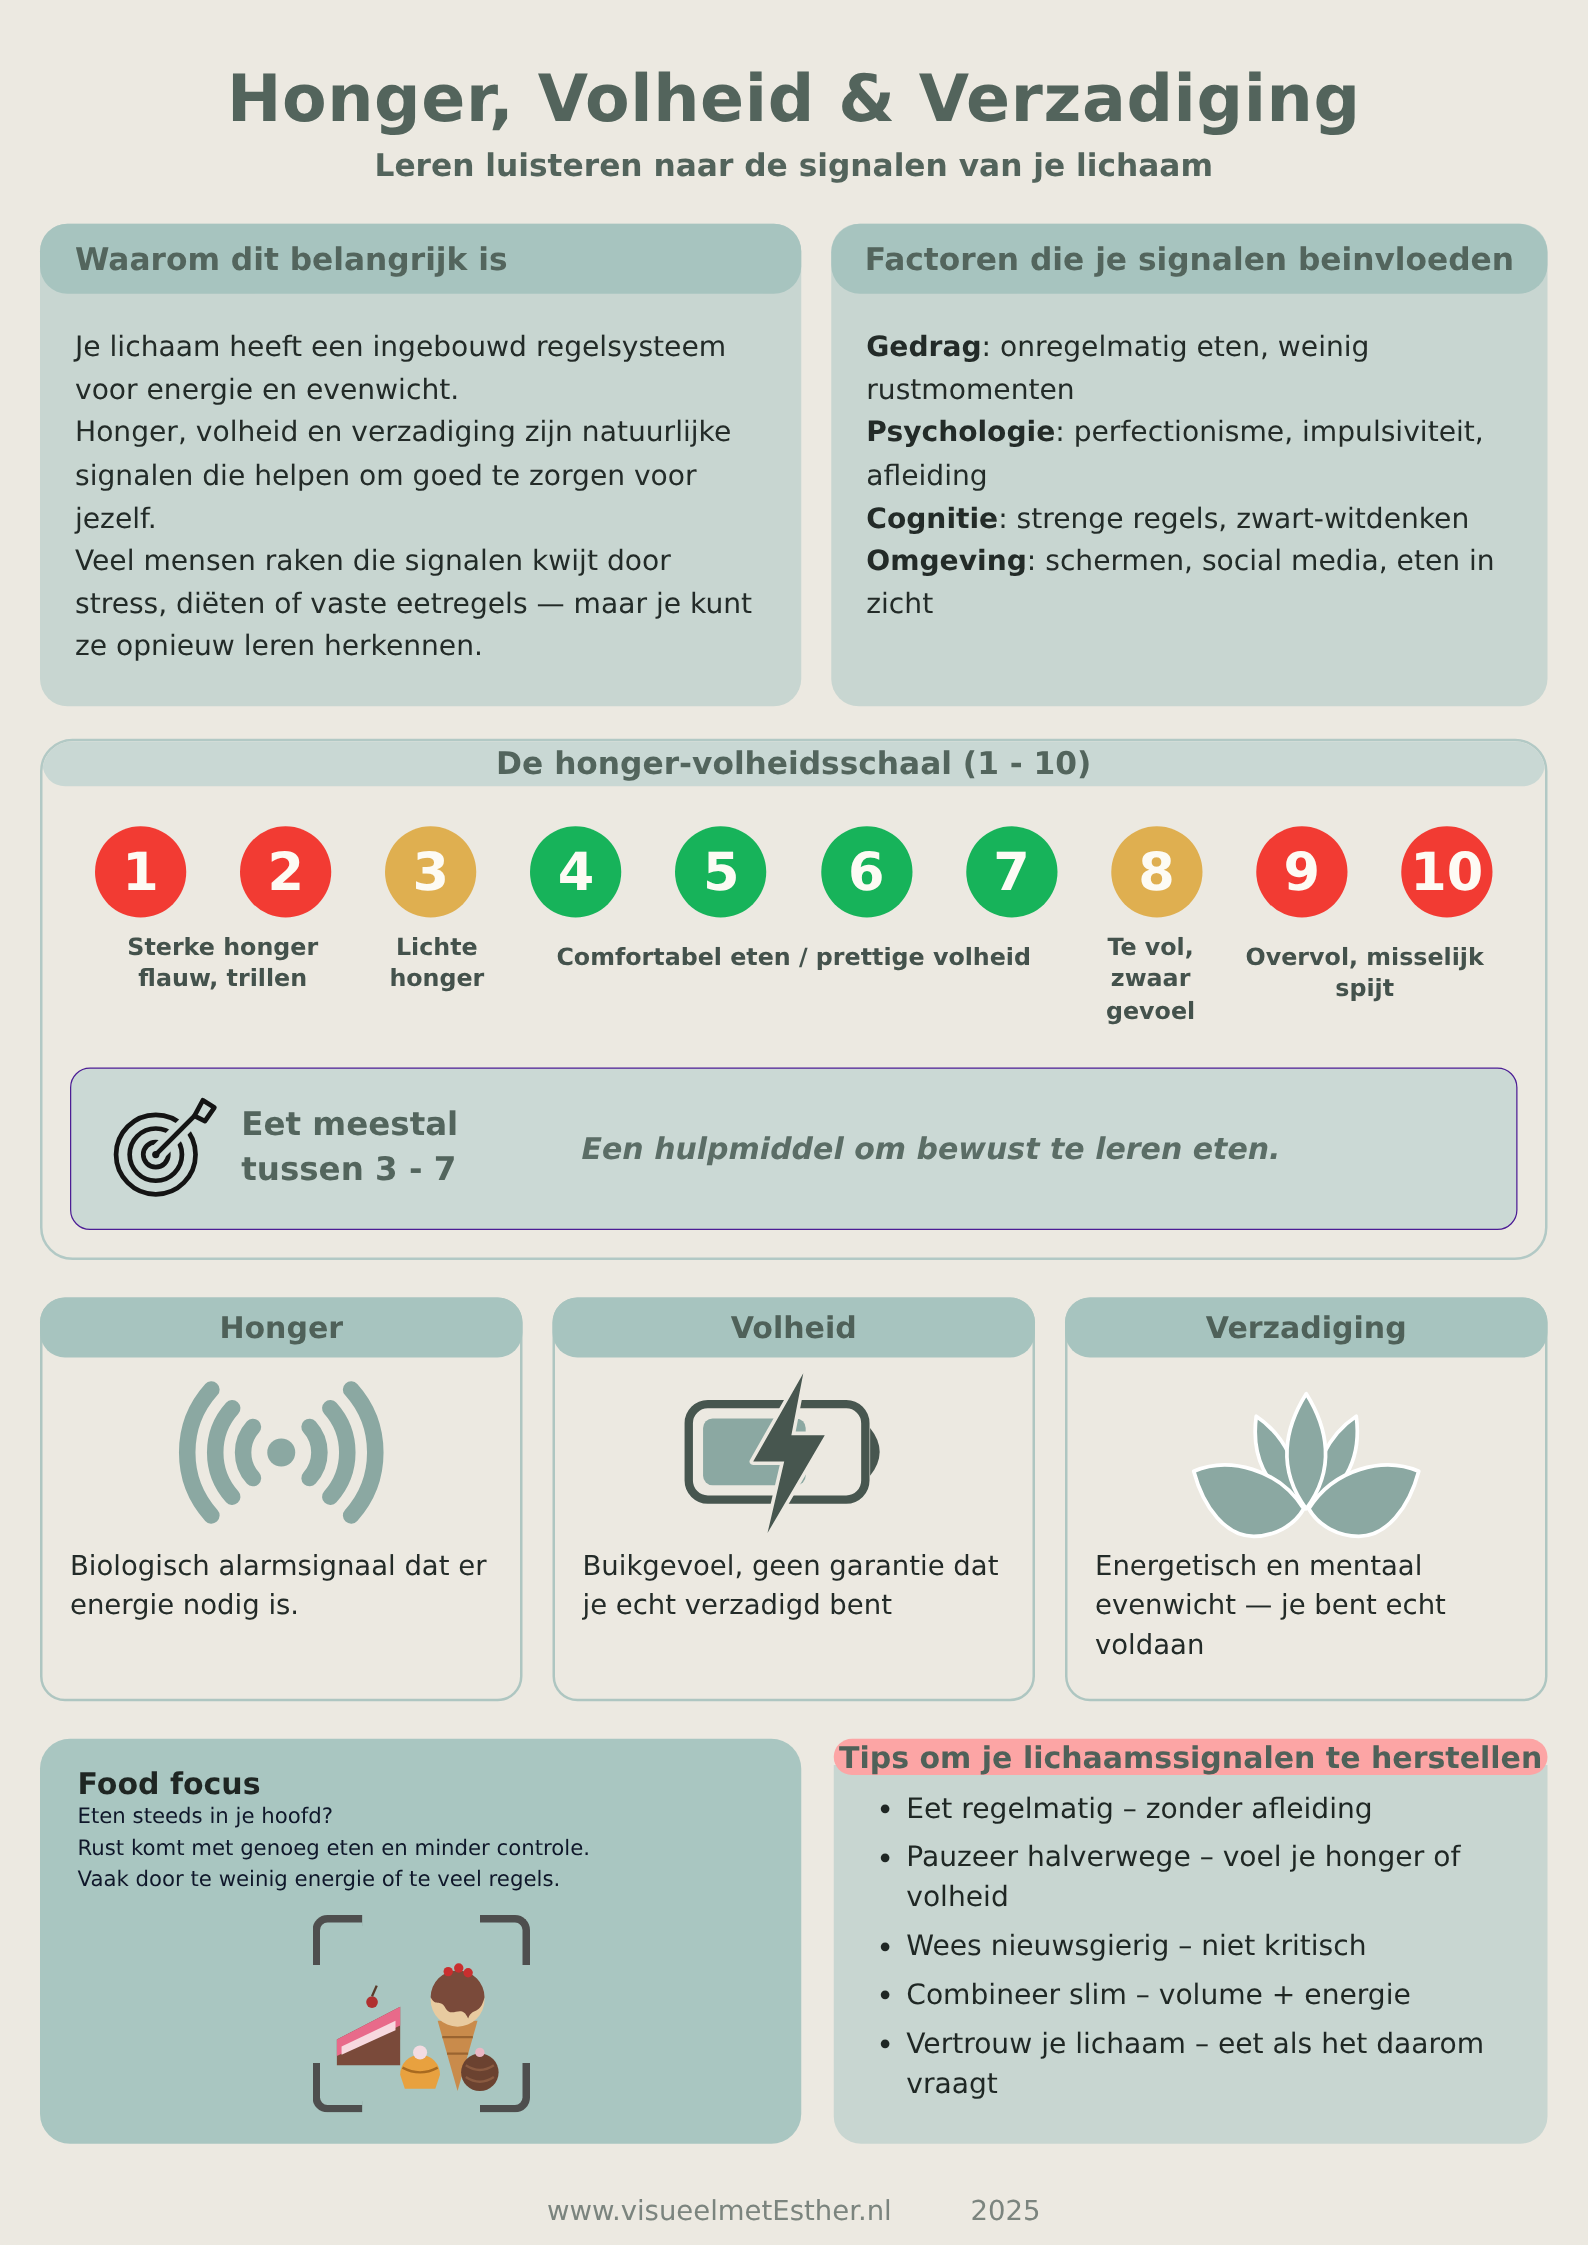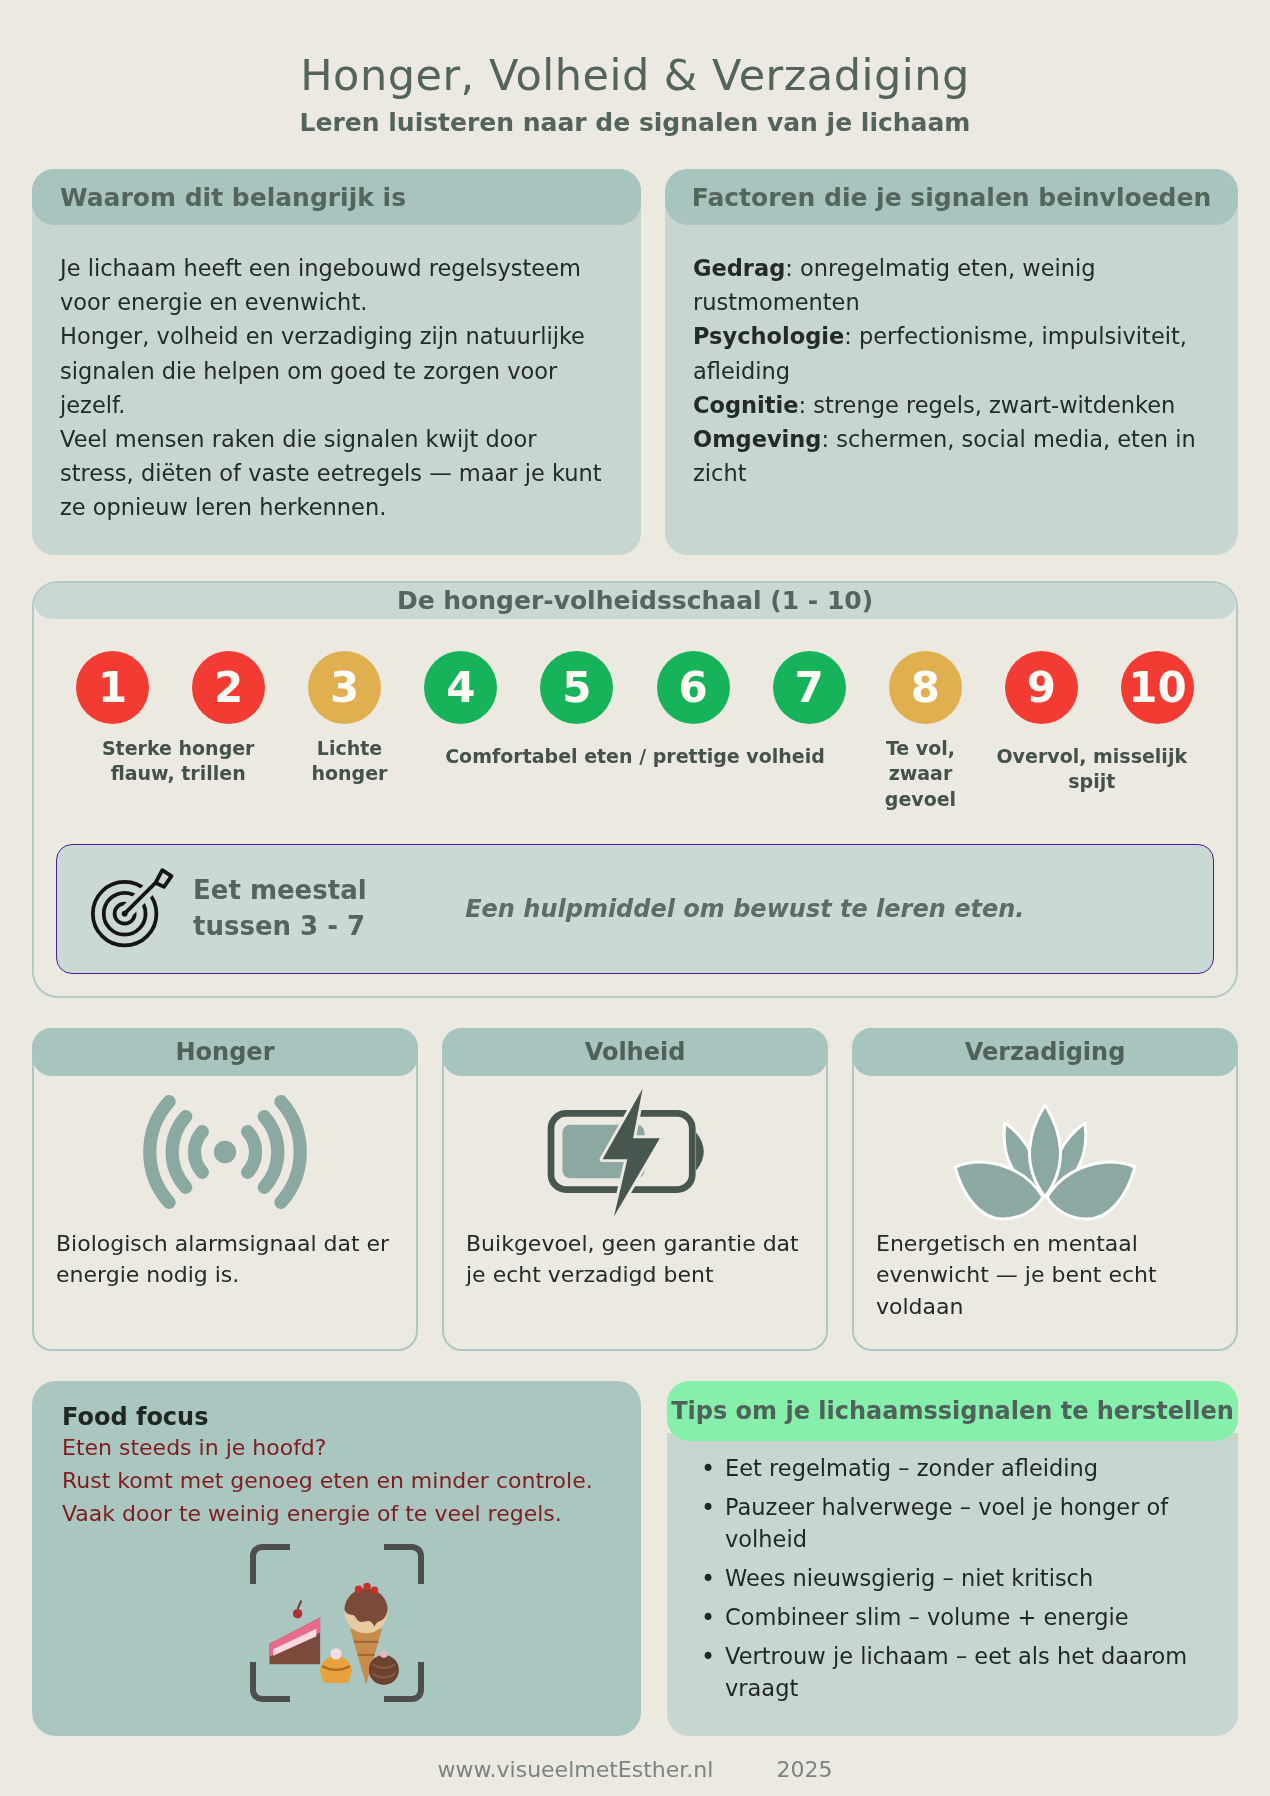--- a/index.html
+++ b/index.html
@@ -8,21 +8,21 @@
     height: 1796px;
     overflow: hidden;
     background: #ECE9E1;
     font-family: "DejaVu Sans", "Liberation Sans", sans-serif;
     color: #232B28;
   }
   .page { width: 1270px; height: 1796px; padding: 50px 32px 0 32px; display: flex; flex-direction: column; }
 
   
   .title-block { text-align: center; }
-  .main-title { font-size: 43px; font-weight: normal; color: #53645C; letter-spacing: 0.5px; }
+  .main-title { font-size: 52px; font-weight: bold; color: #53645C; letter-spacing: 0.5px; }
   .subtitle { font-size: 25px; font-weight: bold; color: #53645C; margin-top: 8px; }
 
   
   .row-1 { display: flex; gap: 24px; margin-top: 32px; align-items: stretch; }
   .card { background: #C8D6D1; border-radius: 22px; }
   .card-why { flex: 0 0 50.5%; }
   .card-factors { flex: 1; }
   .card-header {
     background: #A7C4BF; border-radius: 22px; height: 56px;
     display: flex; align-items: center; font-size: 25px; font-weight: bold; color: #53655D;
@@ -68,31 +68,31 @@
     display: flex; align-items: center; justify-content: center;
     font-size: 24px; font-weight: bold; color: #4F6159;
   }
   .signal-icon-area { height: 152px; display: flex; align-items: center; justify-content: center; }
   .signal-text { padding: 0 22px 26px 22px; font-size: 22px; line-height: 1.45; }
 
   
   .row-bottom { display: flex; gap: 26px; margin-top: 30px; align-items: stretch; }
   .food-box { flex: 0 0 50.5%; background: #A9C6C1; border-radius: 24px; padding: 22px 30px; }
   .food-title { font-size: 24px; font-weight: bold; color: #1F2623; }
-  .food-line { font-size: 22px; line-height: 1.5; color: #7f1d1d; }
+  .food-line { font-size: 17px; line-height: 1.5; color: #0f172a; }
   .food-frame { width: 210px; margin: 14px auto 0 auto; position: relative; height: 158px; display: flex; align-items: center; justify-content: center; }
   .corner { position: absolute; width: 40px; height: 40px; border: 6px solid #4E4E4E; }
   .corner.tl { top: 0; left: 18px; border-right: none; border-bottom: none; border-top-left-radius: 12px; }
   .corner.tr { top: 0; right: 18px; border-left: none; border-bottom: none; border-top-right-radius: 12px; }
   .corner.bl { bottom: 0; left: 18px; border-right: none; border-top: none; border-bottom-left-radius: 12px; }
   .corner.br { bottom: 0; right: 18px; border-left: none; border-top: none; border-bottom-right-radius: 12px; }
 
   .tips-box { flex: 1; }
   .tips-header {
-    background: #86efac; border-radius: 22px; height: 60px; display: flex; align-items: center; justify-content: center;
+    background: #fca5a5; border-radius: 22px; height: 29px; display: flex; align-items: center; justify-content: center;
     font-size: 24px; font-weight: bold; color: #4F6159;
   }
   .tips-body { background: #C8D6D1; border-radius: 0 0 22px 22px; padding: 20px 24px 24px 30px; margin-top: -8px; position: relative; z-index: -1; }
   .tips-box { position: relative; z-index: 0; }
   .tips-body ul { list-style: none; }
   .tips-body li { font-size: 22.5px; line-height: 1.42; margin-bottom: 7px; padding-left: 28px; position: relative; color: #1F2724; }
   .tips-body li::before { content: "•"; position: absolute; left: 4px; top: -1px; font-size: 24px; }
 
   
   .footer { margin-top: auto; padding: 10px 0 14px 0; text-align: center; font-size: 22px; color: #7B847E; }

